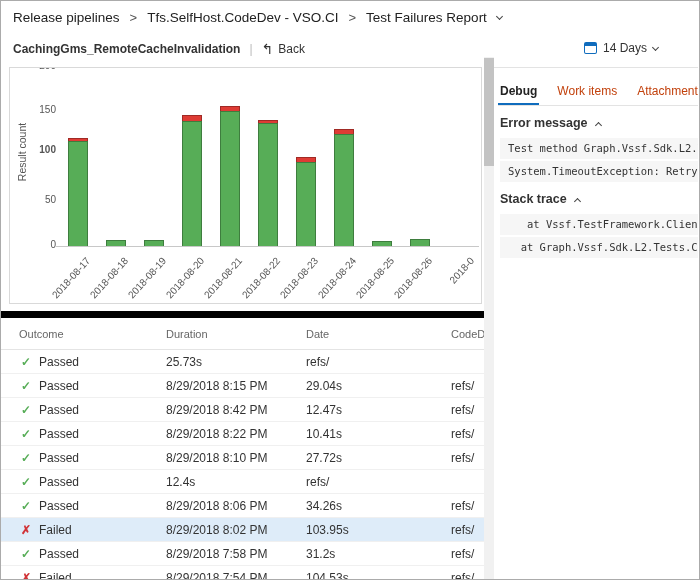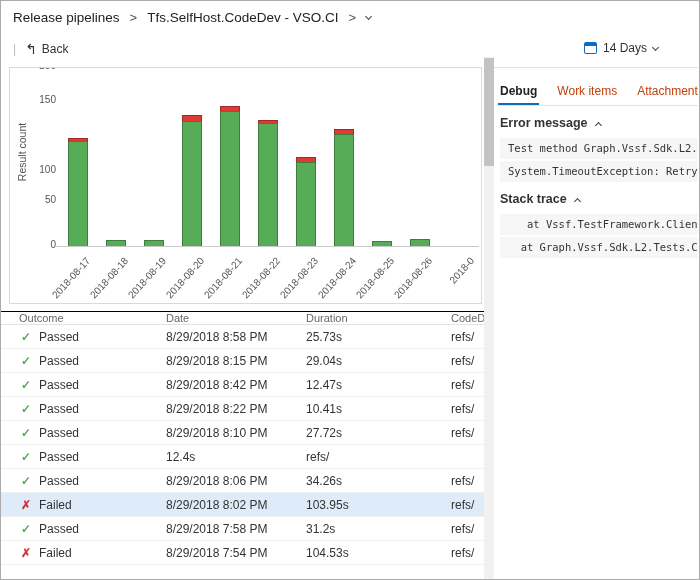--- a/index.html
+++ b/index.html
@@ -29,21 +29,21 @@
   .plot{position:absolute;inset:0;overflow:hidden}
   .ylabel{position:absolute;left:-38px;top:78px;width:100px;height:12px;transform:rotate(-90deg);font-size:10.5px;color:#555;text-align:center}
   .ytick{position:absolute;left:6px;width:40px;text-align:right;font-size:10px;color:#555;line-height:12px}
   .xaxis{position:absolute;left:46px;width:423px;height:1px;background:#c8c8c8}
   .bar{position:absolute;border:1px solid rgba(0,0,0,.28);border-bottom:none}
   .xlabel{position:absolute;font-size:10px;color:#555;white-space:nowrap;transform:rotate(-48deg);transform-origin:100% 0}
 
   
   .results-table{position:absolute;left:0;top:310px;width:483px;height:270px;overflow:hidden;font-size:12px}
   .trow{display:grid;grid-template-columns:147px 140px 145px 1fr;align-items:center;height:24px;padding-left:18px;border-bottom:1px solid #f0f0f0;overflow:hidden;cursor:pointer}
-  .thead-row{height:14px;border-top:1px solid #000000;border-bottom:1px solid #e4e4e4;cursor:default}
+  .thead-row{height:39px;border-top:7px solid #000000;border-bottom:1px solid #e4e4e4;cursor:default}
   .th{font-size:11px;color:#666;white-space:nowrap;overflow:hidden}
   .cell{white-space:nowrap;overflow:hidden;color:#333}
   .trow.sel{background:var(--selected)}
   .oc-ic{display:inline-block;width:14px;margin-right:6px;font-size:12px;text-align:center}
   .oc-ic.pass{color:var(--green);font-weight:bold}
   .oc-ic.fail{color:var(--red);font-weight:bold}
 
   
   .vscroll{position:absolute;left:483px;top:56px;width:10px;height:523px;background:#f1f1f1}
   .vthumb{position:absolute;left:0;top:1px;width:10px;height:108px;background:#c3c3c3;cursor:grab}
@@ -66,38 +66,40 @@
 </head>
 <body>
 
 <div class="page">
 
   <div class="breadcrumb">
       <span class="crumb">Release pipelines</span>
       <span class="sep">&gt;</span>
       <span class="crumb">Tfs.SelfHost.CodeDev - VSO.CI</span>
       <span class="sep">&gt;</span>
+      <span class="crumb">Test Failures Report</span>
       <span class="chev down"></span>
     </div>
 
   <div class="toolbar">
+    <span class="test-name">CachingGms_RemoteCacheInvalidation</span>
     <span class="tb-divider">|</span>
     <span class="back">
       <span class="back-icon">↰</span>
       <span>Back</span>
     </span>
   </div>
 
   <div class="chart-box">
     <div class="ylabel">Result count</div>
     <div class="plot">
         <div class="ytick" style="top: 171px;">0</div>
         <div class="ytick" style="top: 126px;">50</div>
-        <div class="ytick" style="top: 96px;">100</div>
-        <div class="ytick" style="top: 26px;">150</div>
+        <div class="ytick" style="top: 76px; font-weight: bold;">100</div>
+        <div class="ytick" style="top: 36px;">150</div>
         <div class="ytick" style="top: -8px;">200</div>
         <div class="xaxis" style="top: 178px;"></div>
         <div class="bar" style="left: 58px; width: 20px; top: 73px; height: 105px; background: rgb(87, 173, 87);"></div>
         <div class="bar" style="left: 58px; width: 20px; top: 70px; height: 3px; background: rgb(222, 59, 52);"></div>
         <div class="xlabel" style="top: 187px; right: 397px;">2018-08-17</div>
         <div class="bar" style="left: 96px; width: 20px; top: 172px; height: 6px; background: rgb(87, 173, 87);"></div>
         <div class="xlabel" style="top: 187px; right: 359px;">2018-08-18</div>
         <div class="bar" style="left: 134px; width: 20px; top: 172px; height: 6px; background: rgb(87, 173, 87);"></div>
         <div class="xlabel" style="top: 187px; right: 321px;">2018-08-19</div>
         <div class="bar" style="left: 172px; width: 20px; top: 53px; height: 125px; background: rgb(87, 173, 87);"></div>
@@ -119,28 +121,27 @@
         <div class="xlabel" style="top: 187px; right: 93px;">2018-08-25</div>
         <div class="bar" style="left: 400px; width: 20px; top: 171px; height: 7px; background: rgb(87, 173, 87);"></div>
         <div class="xlabel" style="top: 187px; right: 55px;">2018-08-26</div>
         <div class="xlabel" style="top: 187px; right: 13px;">2018-0</div>
       </div>
   </div>
 
   <div class="results-table">
     <div class="trow thead-row">
         <div class="th">Outcome</div>
+        <div class="th">Duration</div>
         <div class="th">Date</div>
-        <div class="th">Duration</div>
         <div class="th">CodeDev</div>
       </div>
     <div>
         <div class="trow">
           <div class="cell"><span class="oc-ic pass">✓</span><span>Passed</span></div>
-          <div class="cell">8/29/2018 8:58 PM</div>
           <div class="cell">25.73s</div>
           <div class="cell">refs/</div>
         </div>
         <div class="trow">
           <div class="cell"><span class="oc-ic pass">✓</span><span>Passed</span></div>
           <div class="cell">8/29/2018 8:15 PM</div>
           <div class="cell">29.04s</div>
           <div class="cell">refs/</div>
         </div>
         <div class="trow">

